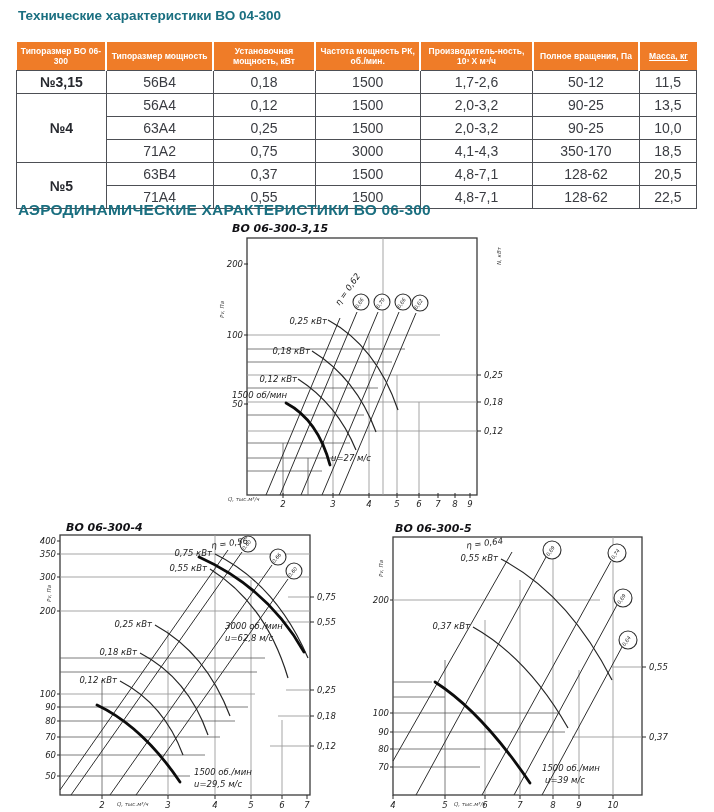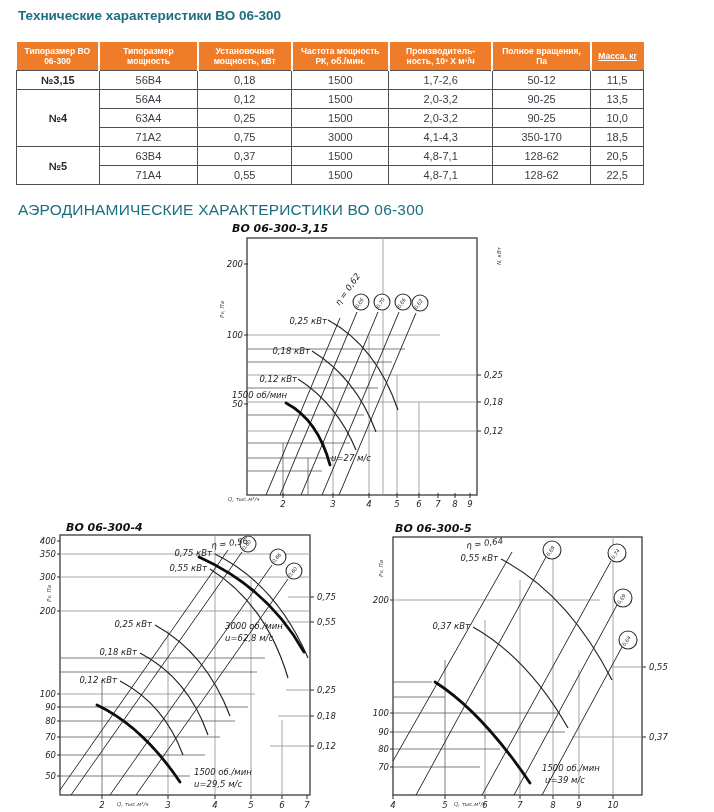--- a/index.html
+++ b/index.html
@@ -1,25 +1,25 @@
 <!DOCTYPE html>
 <html><head>
 <meta charset="utf-8">
 <style>
   html,body{margin:0;padding:0;background:#ffffff;}
   #page{position:relative;width:714px;height:812px;background:#fff;overflow:hidden;
         font-family:"Liberation Sans",sans-serif;}
   .h1{position:absolute;left:18px;top:8px;font-size:13.5px;font-weight:bold;color:#1a6f80;}
-  .h2{position:absolute;left:18px;top:201px;font-size:15.5px;font-weight:normal;color:#1a6f80;letter-spacing:.2px;}
-  table.specs{position:absolute;left:16px;top:42px;width:628px;border-collapse:collapse;table-layout:fixed;}
+  .h2{position:absolute;left:18px;top:201px;font-size:15.5px;font-weight:bold;color:#1a6f80;letter-spacing:.2px;}
+  table.specs{position:absolute;left:16px;top:42px;width:681px;border-collapse:collapse;table-layout:fixed;}
   table.specs th{background:#ef7c28;color:#fff;font-size:8.5px;font-weight:bold;line-height:1.2;
     padding:4px 3px;text-align:center;vertical-align:middle;border-left:2px solid #fff;border-right:2px solid #fff;}
   table.specs th:first-child{border-left:none;}
   table.specs th:last-child{border-right:none;text-decoration:underline;}
-  table.specs td{border:1px solid #4d4f55;font-size:11px;color:#3a3c42;text-align:center;
+  table.specs td{border:1px solid #4d4f55;font-size:14px;color:#3a3c42;text-align:center;
     padding:3px 2px;background:#fff;}
   table.specs td.grp{font-weight:bold;color:#26282e;}
   col.c1{width:13.2%}col.c2{width:15.7%}col.c3{width:15.0%}col.c4{width:15.5%}
   col.c5{width:16.5%}col.c6{width:15.7%}col.c7{width:8.4%}
   svg.chart{position:absolute;overflow:visible;}
   .box{fill:none;stroke:#3b3b3b;stroke-width:1.3;}
   .grid{stroke:#9b9b9b;stroke-width:.9;fill:none;}
   .lad{stroke:#5a5a5a;stroke-width:.8;fill:none;}
   .dia{stroke:#2f2f2f;stroke-width:1;fill:none;}
   .pwc{stroke:#262626;stroke-width:1.2;fill:none;}
@@ -32,21 +32,21 @@
   .ct{font-size:11px;font-weight:bold;font-style:italic;fill:#101014;}
   .ann{font-size:8.5px;font-style:italic;}
   .axl{font-size:5.5px;font-style:italic;fill:#444;}
   .ctext{font-size:5px;font-style:italic;}
 </style>
 </head>
 <body>
 
 <div id="page">
 
-  <div class="h1">Технические характеристики ВО 06-300</div>
+  <div class="h1">Технические характеристики ВО 04-300</div>
 
   <table class="specs">
     <colgroup>
         <col class="c1">
         <col class="c2">
         <col class="c3">
         <col class="c4">
         <col class="c5">
         <col class="c6">
         <col class="c7">

